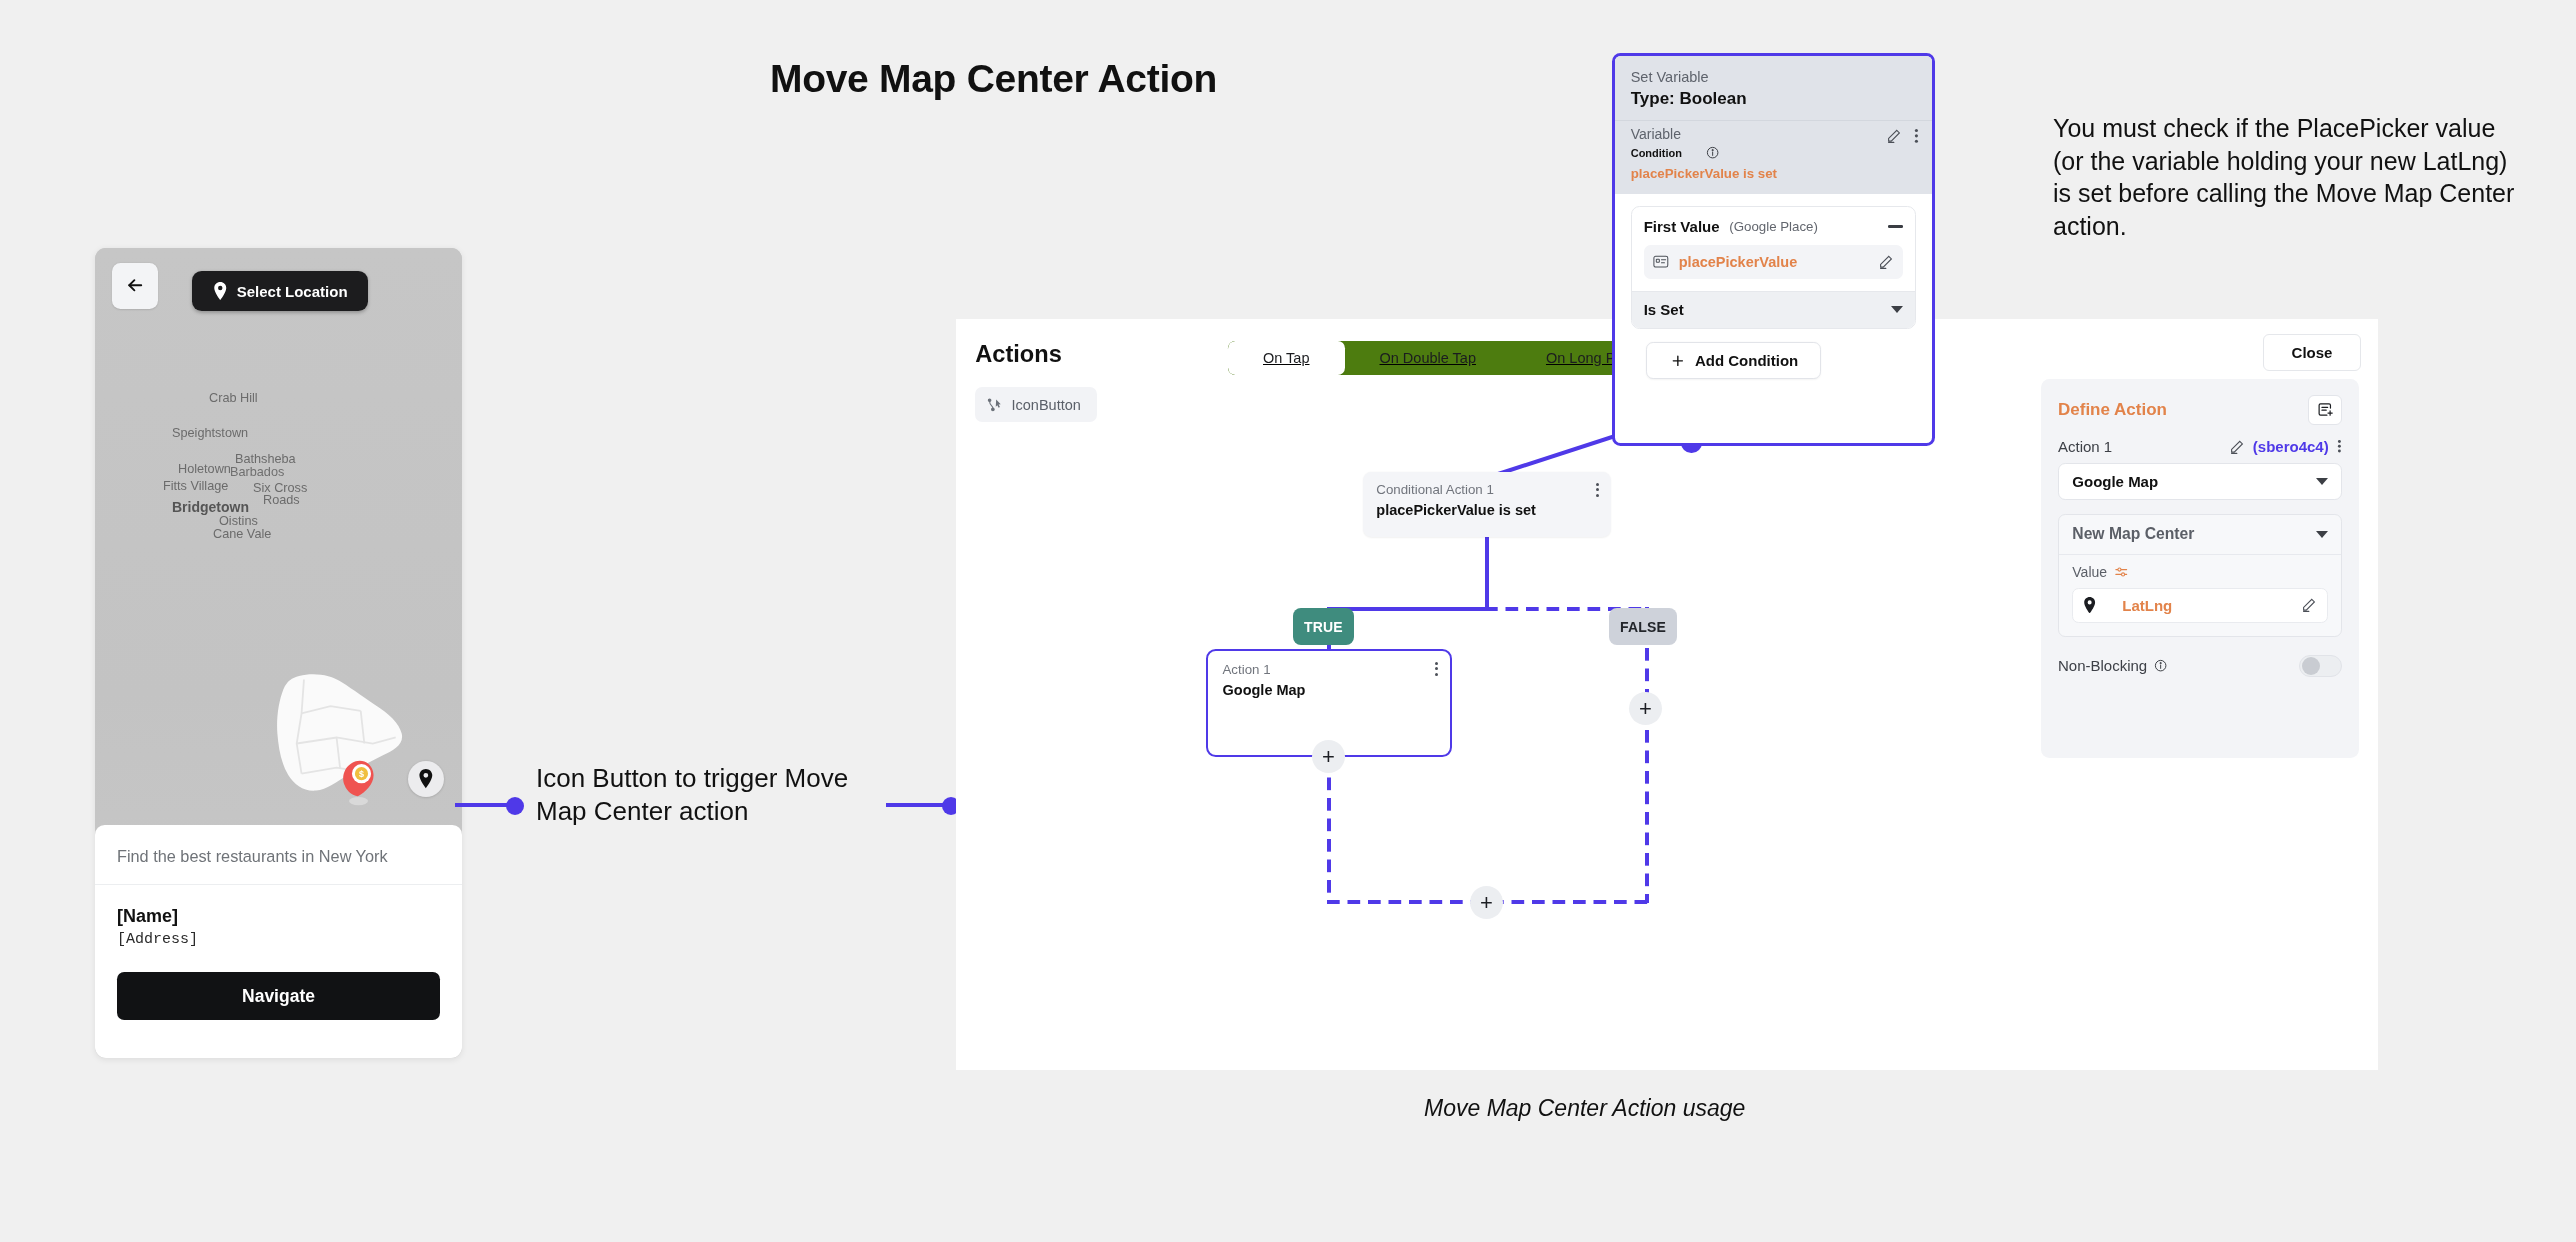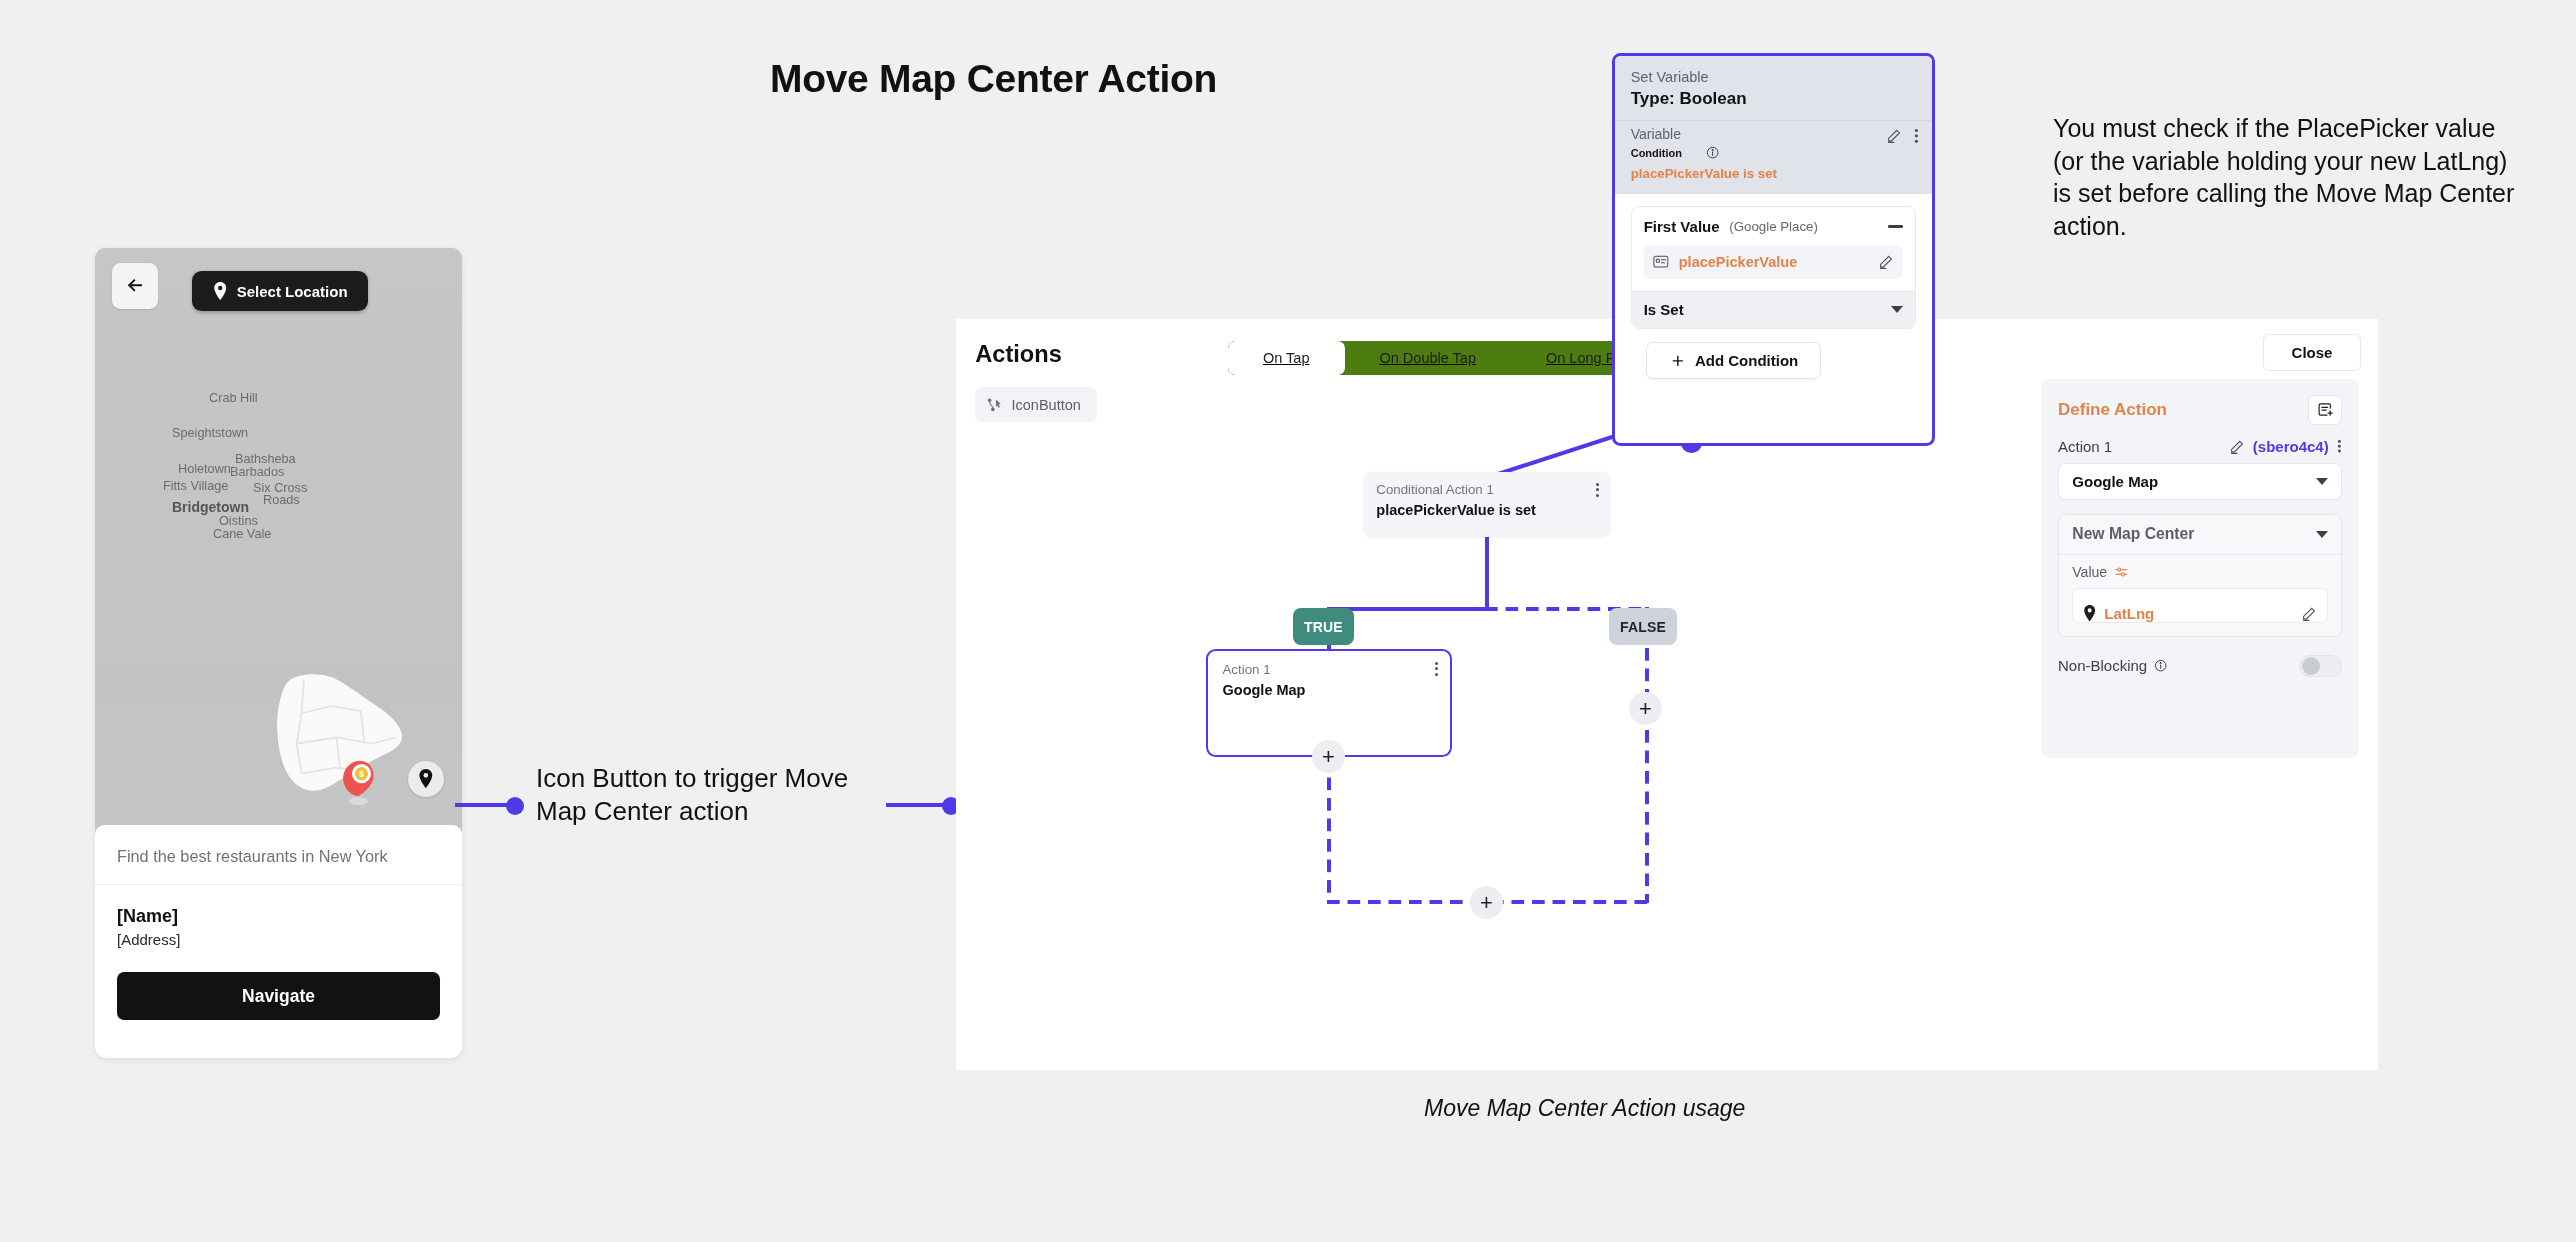--- a/index.html
+++ b/index.html
@@ -74,21 +74,21 @@
     height: 233px; background: #fff;
     border-radius: 9.7px 9.7px 6px 6px;
   }
   .sheet-search {
     padding: 22px 22px 18px 22px;
     font-size: 16.3px; color: #6f7378;
     border-bottom: 0.6px solid #eceef0;
   }
   .sheet-body { padding: 20.5px 22px 0 22px; }
   .sheet-name { font-size: 18px; font-weight: 700; color: #111; }
-  .sheet-addr { font-size: 15px; color: #2a2a2a; margin-top: 4.8px; }
+  .sheet-addr { font-size: 15px; color: #2a2a2a; margin-top: 4.8px; font-family: Liberation Mono, monospace; }
   .navigate-btn {
     margin: 24px 22px 0 22px;
     height: 48px; background: #111214; color: #fff;
     border-radius: 7.2px;
     display: flex; align-items: center; justify-content: center;
     font-size: 17.5px; font-weight: 700;
   }
 
   
   .anno-left {
@@ -284,21 +284,21 @@
   .def-sel2 {
     height: 40px; display: flex; align-items: center; padding: 0 13.3px;
     font-size: 15.7px; font-weight: 700; color: #5b5f67;
     border-bottom: 0.6px solid #e7e9ee;
   }
   .def-valwrap { padding: 9.7px 13.3px 13.3px 13.3px; }
   .def-vlabel { display: flex; align-items: center; gap: 7.2px; font-size: 14px; color: #5b5f67; }
   .def-vfield {
     margin-top: 7.2px; height: 35px; background: #fff;
     border: 0.6px solid #e9ebef; border-radius: 6.6px;
-    display: flex; align-items: flex-end; gap: 8px; padding: 0 9.7px;
+    display: flex; align-items: center; gap: 26px; padding: 0 9.7px;
   }
   .def-vfield .v { font-size: 15px; color: #e2834a; font-weight: 700; }
   .def-nb { display: flex; align-items: center; gap: 7.2px; margin-top: 18px; }
   .def-nb .lbl { font-size: 15px; color: #3d4047; }
   .toggle {
     margin-left: auto; width: 43px; height: 22px; border-radius: 11px;
     background: #eceef1; border: 0.6px solid #e1e3e8; position: relative;
   }
   .toggle i {
     position: absolute; left: 1.8px; top: 1.2px; width: 18px; height: 18px;

